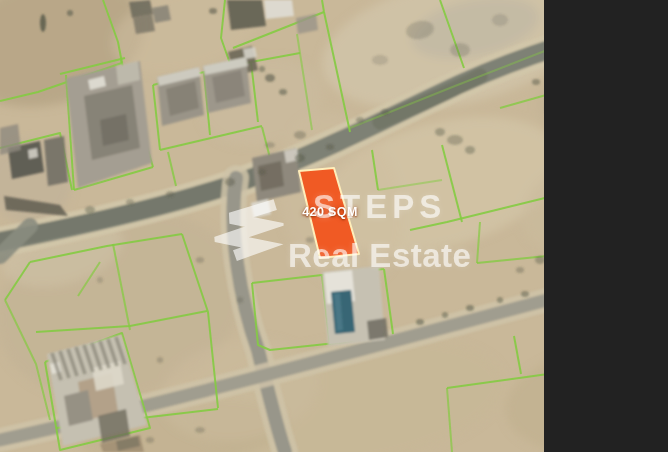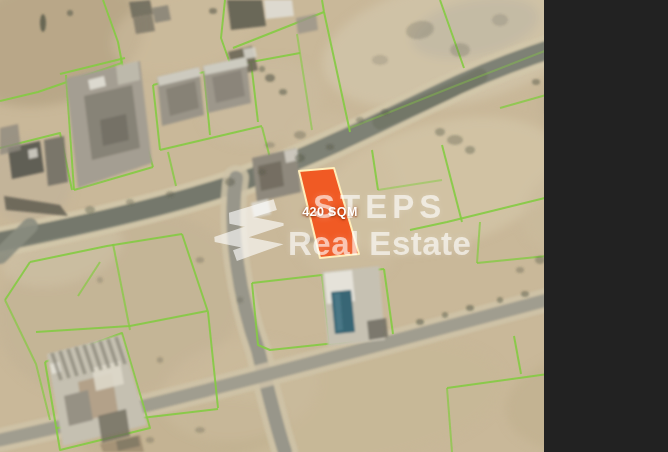--- a/index.html
+++ b/index.html
@@ -7,21 +7,21 @@
          font-family:"Liberation Sans", sans-serif;}
   .stage svg.map{position:absolute;left:0;top:0;filter:blur(.4px);}
   .plot-label{position:absolute;transform:translate(-50%,-50%);color:#fff;font-weight:700;
               font-size:12.5px;letter-spacing:.4px;white-space:nowrap;
               text-shadow:0 1px 2px rgba(140,45,0,.9), 0 0 4px rgba(160,60,0,.5);}
   .watermark{position:absolute;left:214px;top:190px;display:flex;align-items:flex-start;
              pointer-events:none;}
   .wm-icon{margin-top:8px;margin-right:4px;opacity:.62;transform:rotate(-4deg);}
   .wm-text{color:rgba(255,255,255,.62);text-shadow:0 0 6px rgba(255,255,255,.18);text-align:center;}
   .wm-steps{font-size:33px;font-weight:700;letter-spacing:5px;line-height:1;}
-  .wm-real{font-size:33px;font-weight:700;letter-spacing:.5px;line-height:1;margin-top:4px;}
+  .wm-real{font-size:33px;font-weight:700;letter-spacing:.5px;line-height:1;margin-top:16px;}
   .wm-tag{font-size:10.5px;font-weight:700;letter-spacing:3.6px;margin-top:4px;
           color:rgba(255,255,255,.55);}
 </style>
 </head>
 <body>
 
 <div class="stage">
 
   <svg class="map" width="668" height="452" viewBox="0 0 668 452">
     <defs>

